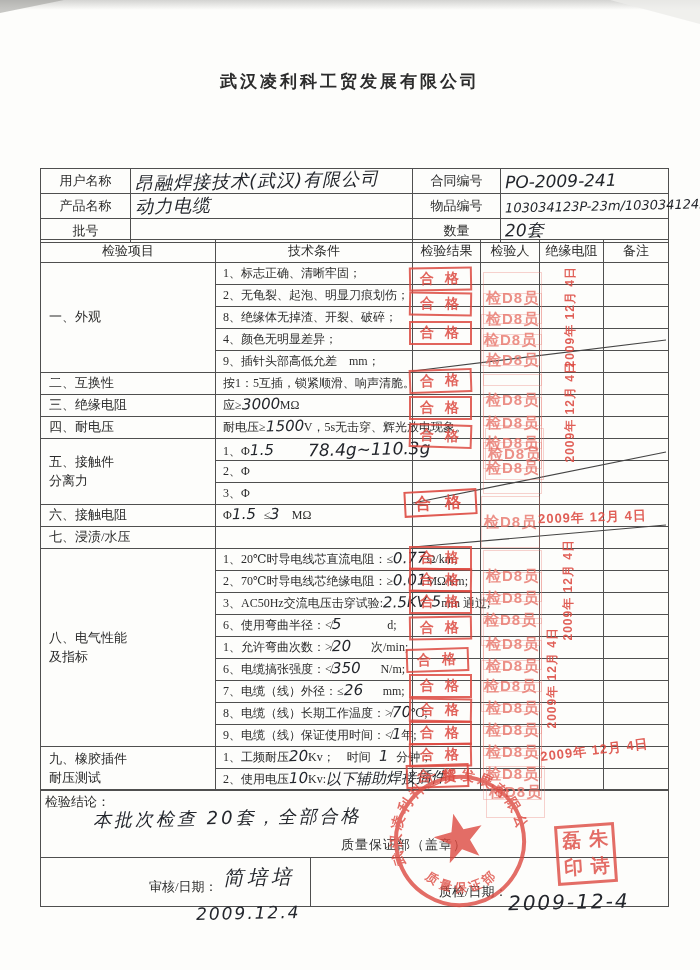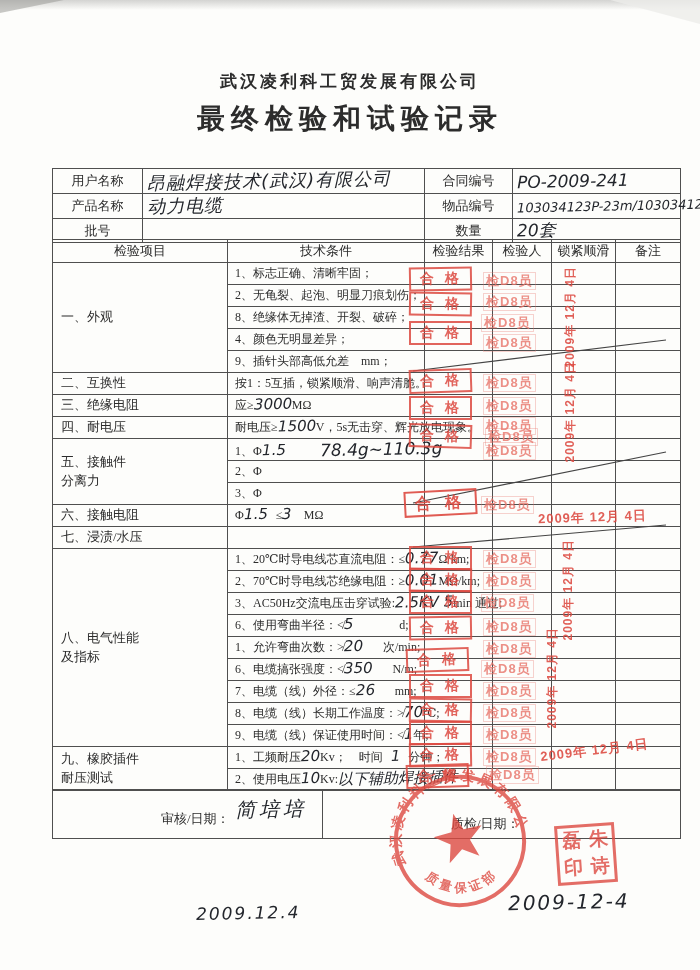--- a/index.html
+++ b/index.html
@@ -10,21 +10,21 @@
   .corner-tl{position:absolute;left:0;top:0;width:0;height:0;
         border-top:13px solid #9a9a98;border-right:64px solid transparent;opacity:.55;}
   .corner-tr{position:absolute;right:0;top:0;width:0;height:0;
         border-top:24px solid #ececea;border-left:90px solid transparent;opacity:.8;}
 
   .company{position:absolute;left:0;top:70px;width:700px;text-align:center;
         font-size:17px;font-weight:bold;letter-spacing:3px;}
   .doc-title{position:absolute;left:0;top:100px;width:700px;text-align:center;
         font-size:28px;font-weight:bold;letter-spacing:6px;}
 
-  table{border-collapse:collapse;table-layout:fixed;position:absolute;left:52px;}
+  table{border-collapse:collapse;table-layout:fixed;position:absolute;left:40px;}
   td,th{border:1px solid #4f4f4f;padding:0 4px;overflow:visible;white-space:nowrap;}
   th{font-size:13px;font-weight:normal;text-align:center;}
 
   .info-table{top:168px;width:628px;}
   .info-table td{height:23px;font-size:13px;}
   .info-table td.lbl{text-align:center;}
 
   .main-table{top:239px;width:628px;}
   .main-table td{height:21px;font-size:12px;}
   .main-table th{height:22px;}
@@ -54,41 +54,40 @@
   .hw-company{font-size:18px;letter-spacing:1px;}
   .hw-concl{font-size:18px;letter-spacing:3px;transform:rotate(-1deg);}
   .hw-sig{font-size:20px;letter-spacing:4px;}
   .hw-date{position:absolute;font-size:17px;letter-spacing:2px;}
 
   
   .sp{position:absolute;color:#dd4a41;border:2px solid #dd4a41;font-weight:bold;
       font-size:14px;letter-spacing:11px;padding:1px 0 1px 9px;line-height:1.25;
       opacity:.85;white-space:nowrap;font-family:"Liberation Sans",sans-serif;}
   .sp-big{font-size:16px;letter-spacing:14px;opacity:.9;}
-  .si{position:absolute;color:#e8756b;font-weight:bold;font-size:13px;opacity:.8;
+  .si{position:absolute;color:#e8756b;font-weight:bold;font-size:15px;opacity:.8;
       letter-spacing:1px;white-space:nowrap;border:1px solid rgba(232,117,107,.4);
-      padding:0 2px;line-height:1.2;font-family:"Liberation Sans",sans-serif;text-align:center;}
+      padding:16px 2px;line-height:1.2;font-family:"Liberation Sans",sans-serif;text-align:center;}
   .sd{position:absolute;color:#dd4a41;font-weight:bold;font-size:12px;letter-spacing:1px;
       opacity:.88;white-space:nowrap;width:100px;font-family:"Liberation Sans",sans-serif;}
   .sdv{transform:rotate(-90deg);}
   .overlay-svg,.round-stamp{position:absolute;pointer-events:none;}
   .seal{position:absolute;left:556px;top:824px;width:54px;height:54px;border:3px solid #dd4a41;
       transform:rotate(-4deg);display:grid;grid-template-columns:1fr 1fr;opacity:.8;
       color:#dd4a41;font-weight:bold;font-size:19px;text-align:center;line-height:26px;}
 </style>
 </head>
 <body>
 
 <div class="page">
   <div class="scan-top"></div>
   <div class="corner-tl"></div>
   <div class="corner-tr"></div>
 
   <div class="company">武汉凌利科工贸发展有限公司</div>
-  <div class="doc-title">最终检验和试验记录</div>
 
   <table class="info-table">
     <colgroup>
         <col style="width:90px">
         <col style="width:282px">
         <col style="width:88px">
         <col style="width:168px">
       </colgroup>
     <tbody>
         <tr>
@@ -120,21 +119,21 @@
         <col style="width:59px">
         <col style="width:64px">
         <col style="width:65px">
       </colgroup>
     <tbody>
         <tr>
       <th>检验项目</th>
       <th>技术条件</th>
       <th>检验结果</th>
       <th>检验人</th>
-      <th>锁紧顺滑</th>
+      <th>绝缘电阻</th>
       <th>备注</th>
     </tr>
     <tr>
       <td class="sect" rowspan="5">一、外观</td>
       <td class="cond"><span class="pt">1、标志正确、清晰牢固；</span></td>
       <td class="blank"></td>
           <td class="blank"></td>
           <td class="blank"></td>
           <td class="blank"></td>
     </tr>
@@ -312,20 +311,27 @@
     </tr>
   </tbody>
     </table>
 
   <table class="footer-table">
     <colgroup>
         <col style="width:270px">
         <col style="width:358px">
       </colgroup>
     <tbody>
+        <tr>
+      <td class="concl-cell" colspan="2">
+        <span class="concl-label">检验结论：</span>
+        <span class="hw hw-concl concl-hw">本批次检查 20套，全部合格</span>
+        <span class="qa-label">质量保证部（盖章）</span>
+      </td>
+    </tr>
     <tr>
       <td class="sign-cell">
         <span class="review-label">审核/日期：</span>
         <span class="hw hw-sig review-sign">简培培</span>
       </td>
       <td class="sign-cell">
         <span class="qc-label">质检/日期：</span>
       </td>
     </tr>
   </tbody>

